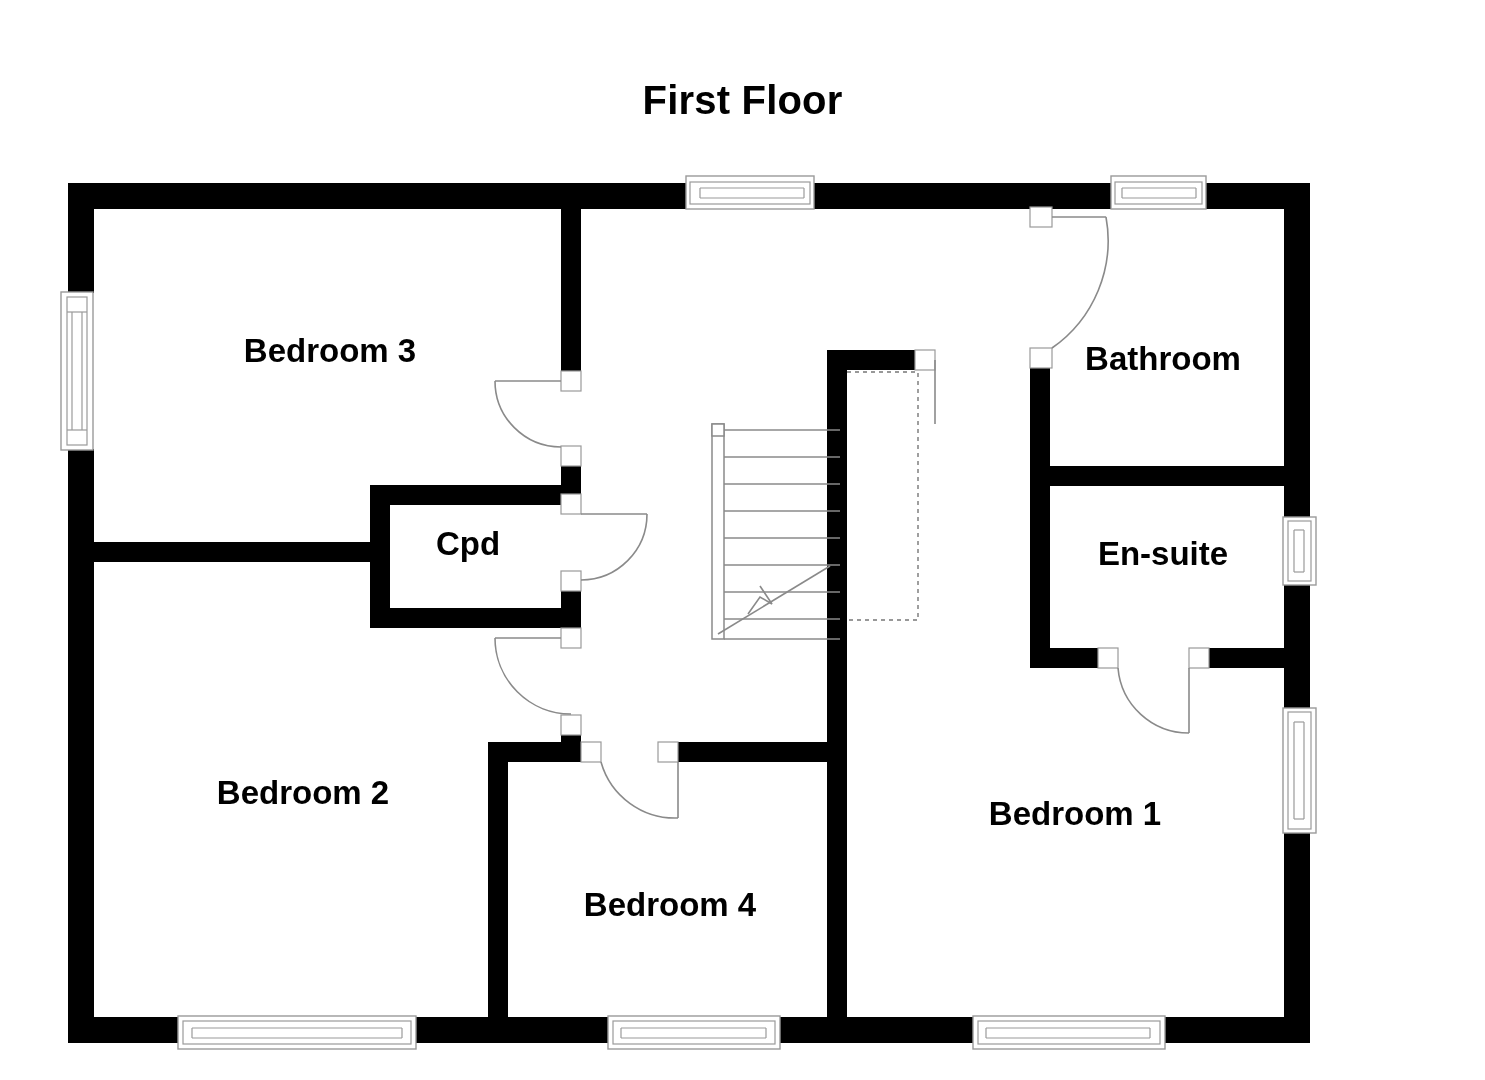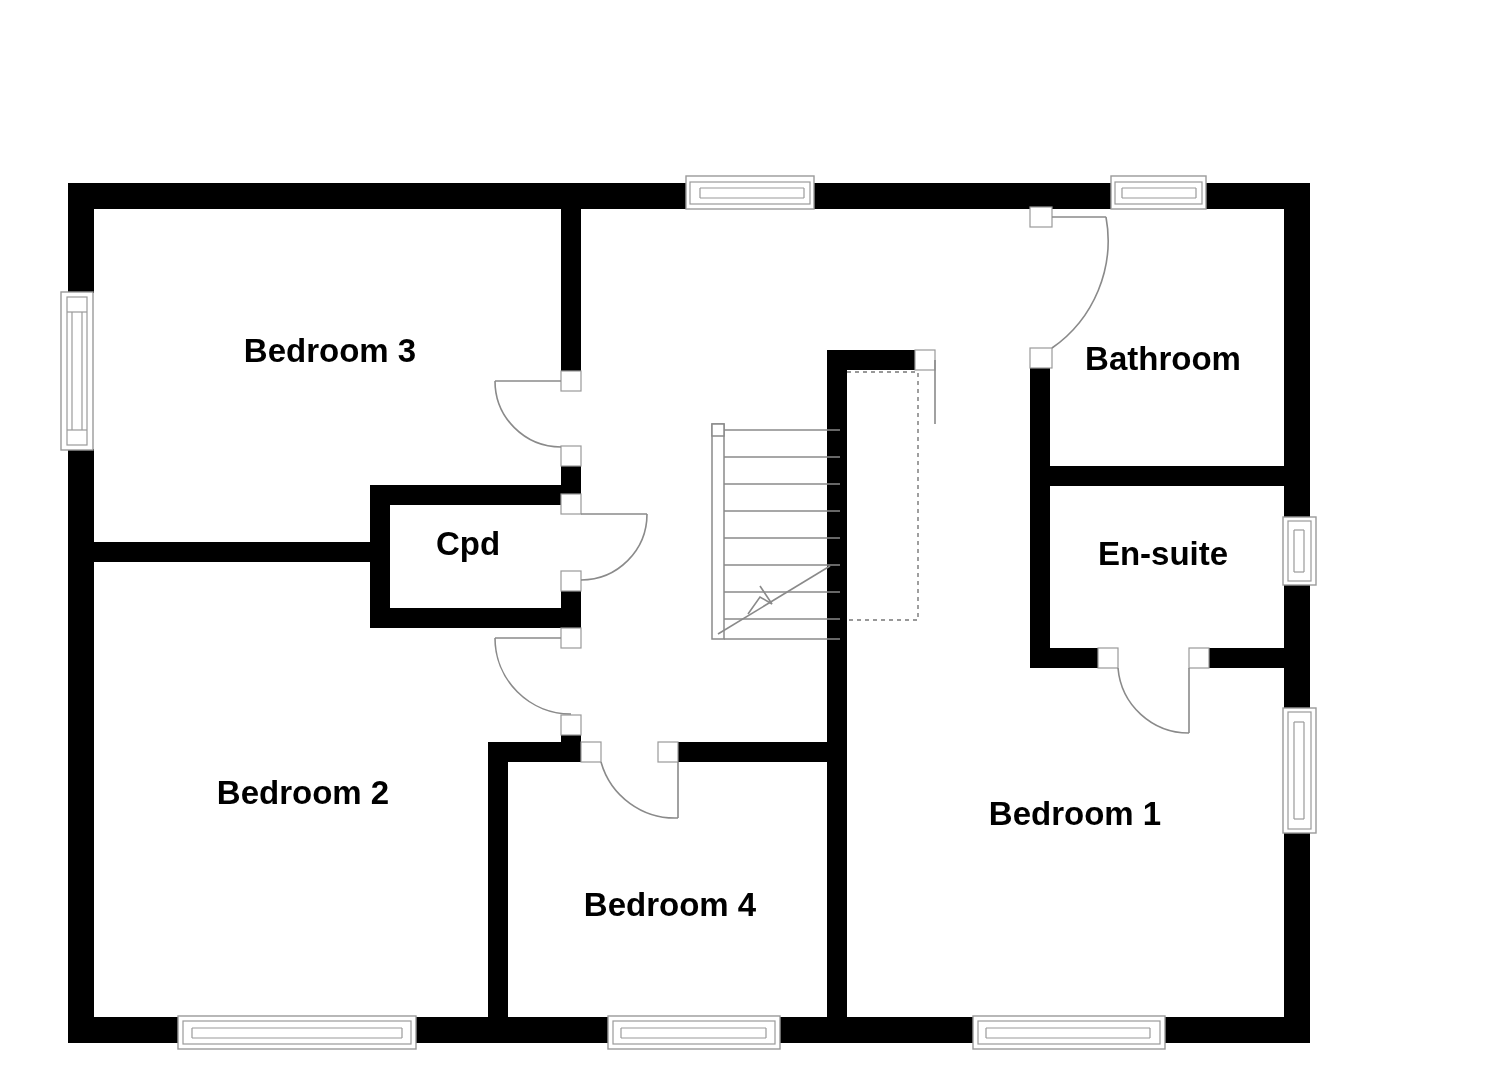--- a/index.html
+++ b/index.html
@@ -45,20 +45,21 @@
     fill: #000000;
     text-anchor: middle;
     dominant-baseline: middle;
   }
 </style>
 </head>
 <body>
 
 <div id="floorplan-root">
 
+  <div class="plan-title">First Floor</div>
 
   <svg class="plan-svg" viewBox="0 0 1485 1080">
 
     <g fill="#000000">
 
       <rect x="68" y="183" width="620" height="26"></rect>
 
       <rect x="812" y="183" width="300" height="26"></rect>
 
       <rect x="1204" y="183" width="106" height="26"></rect>

